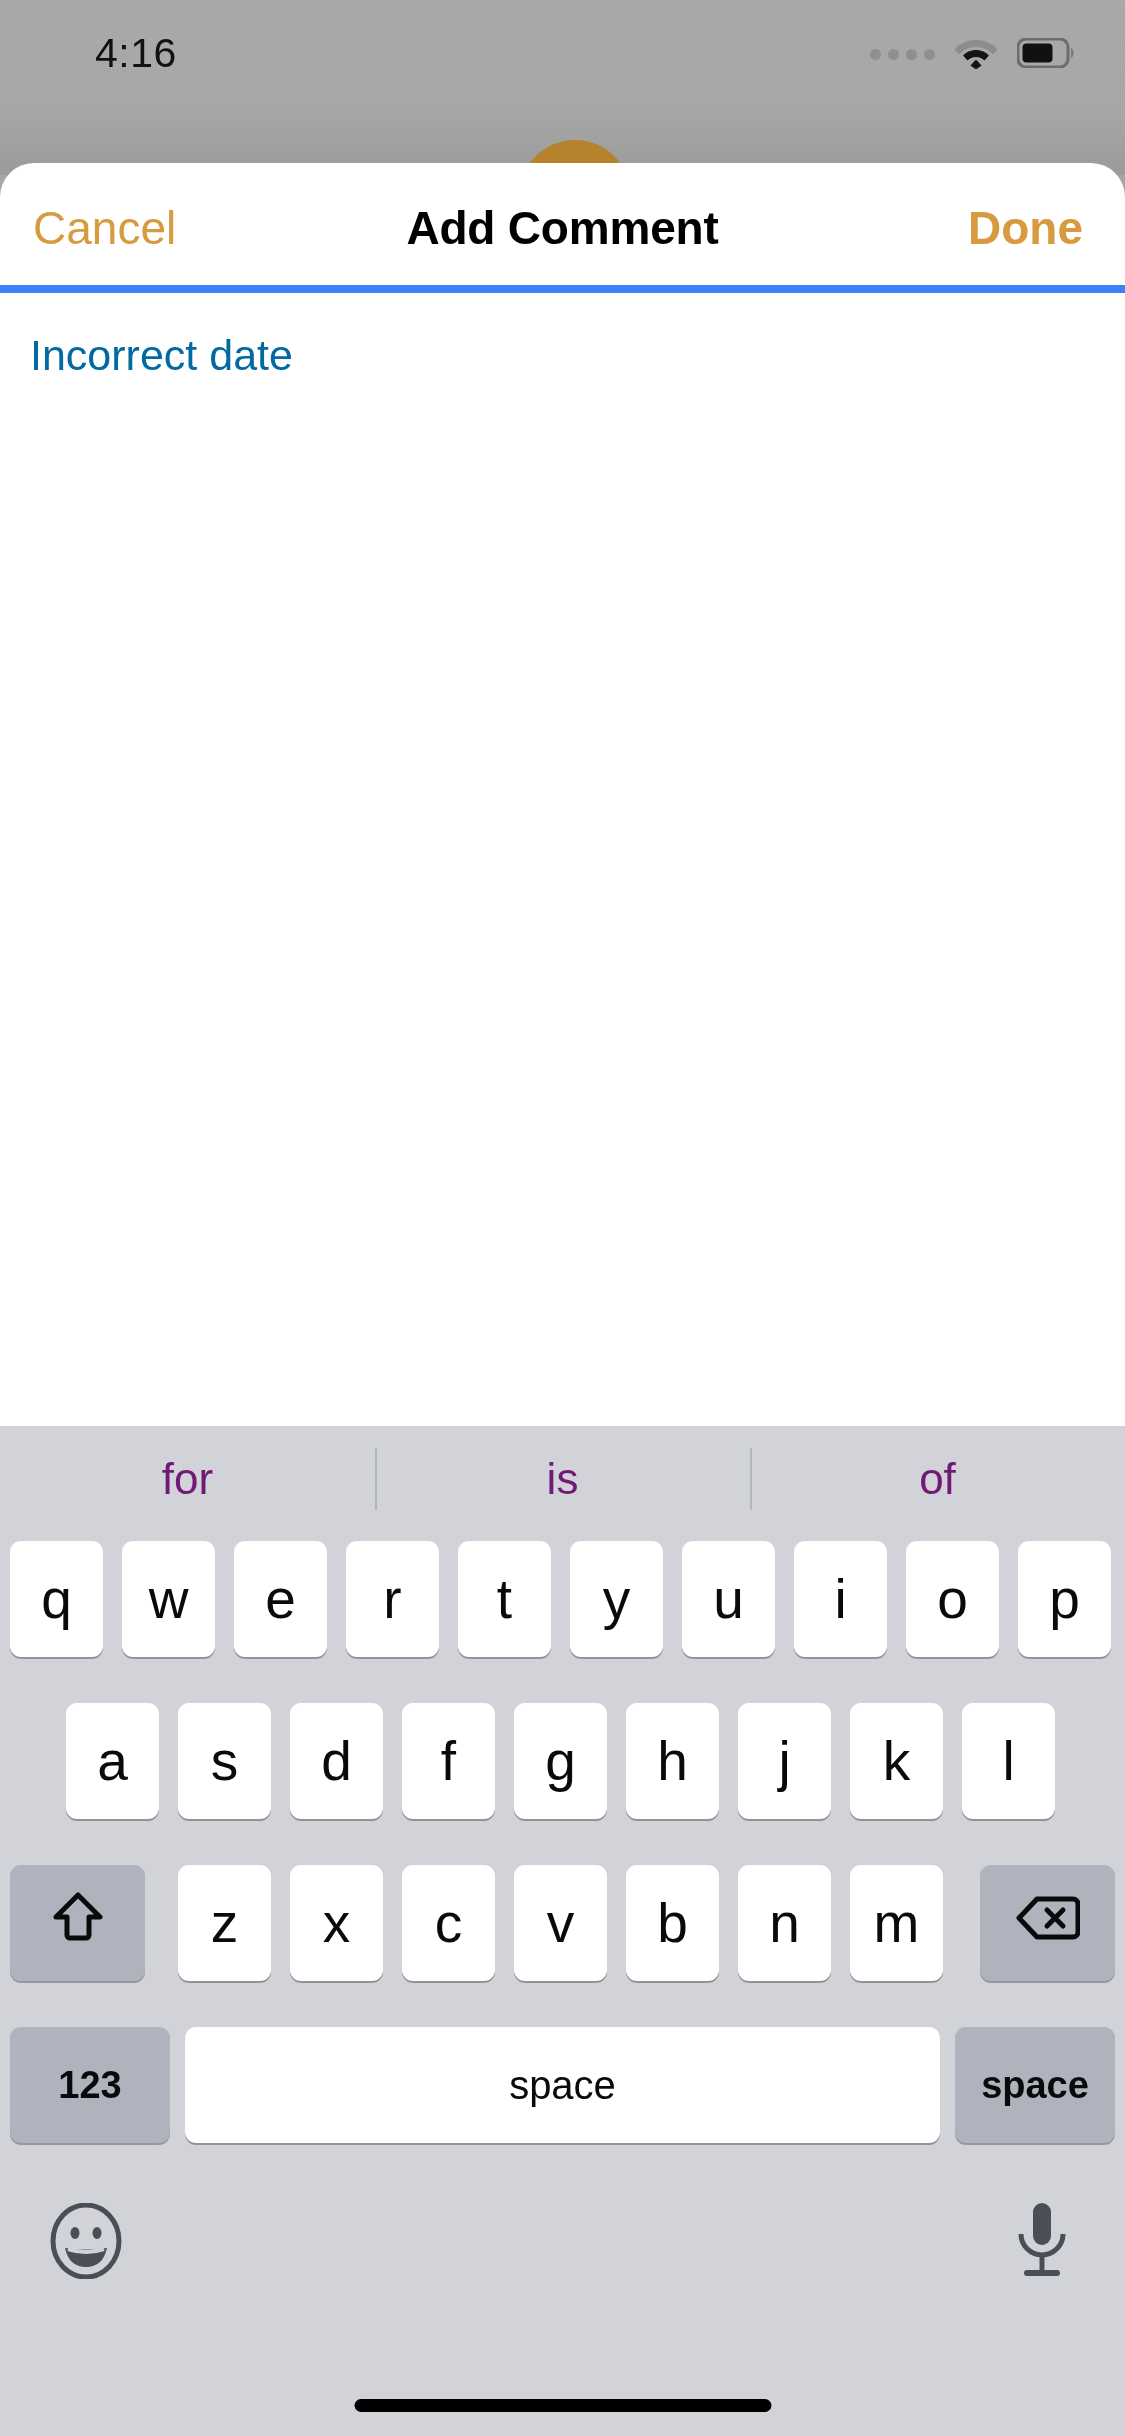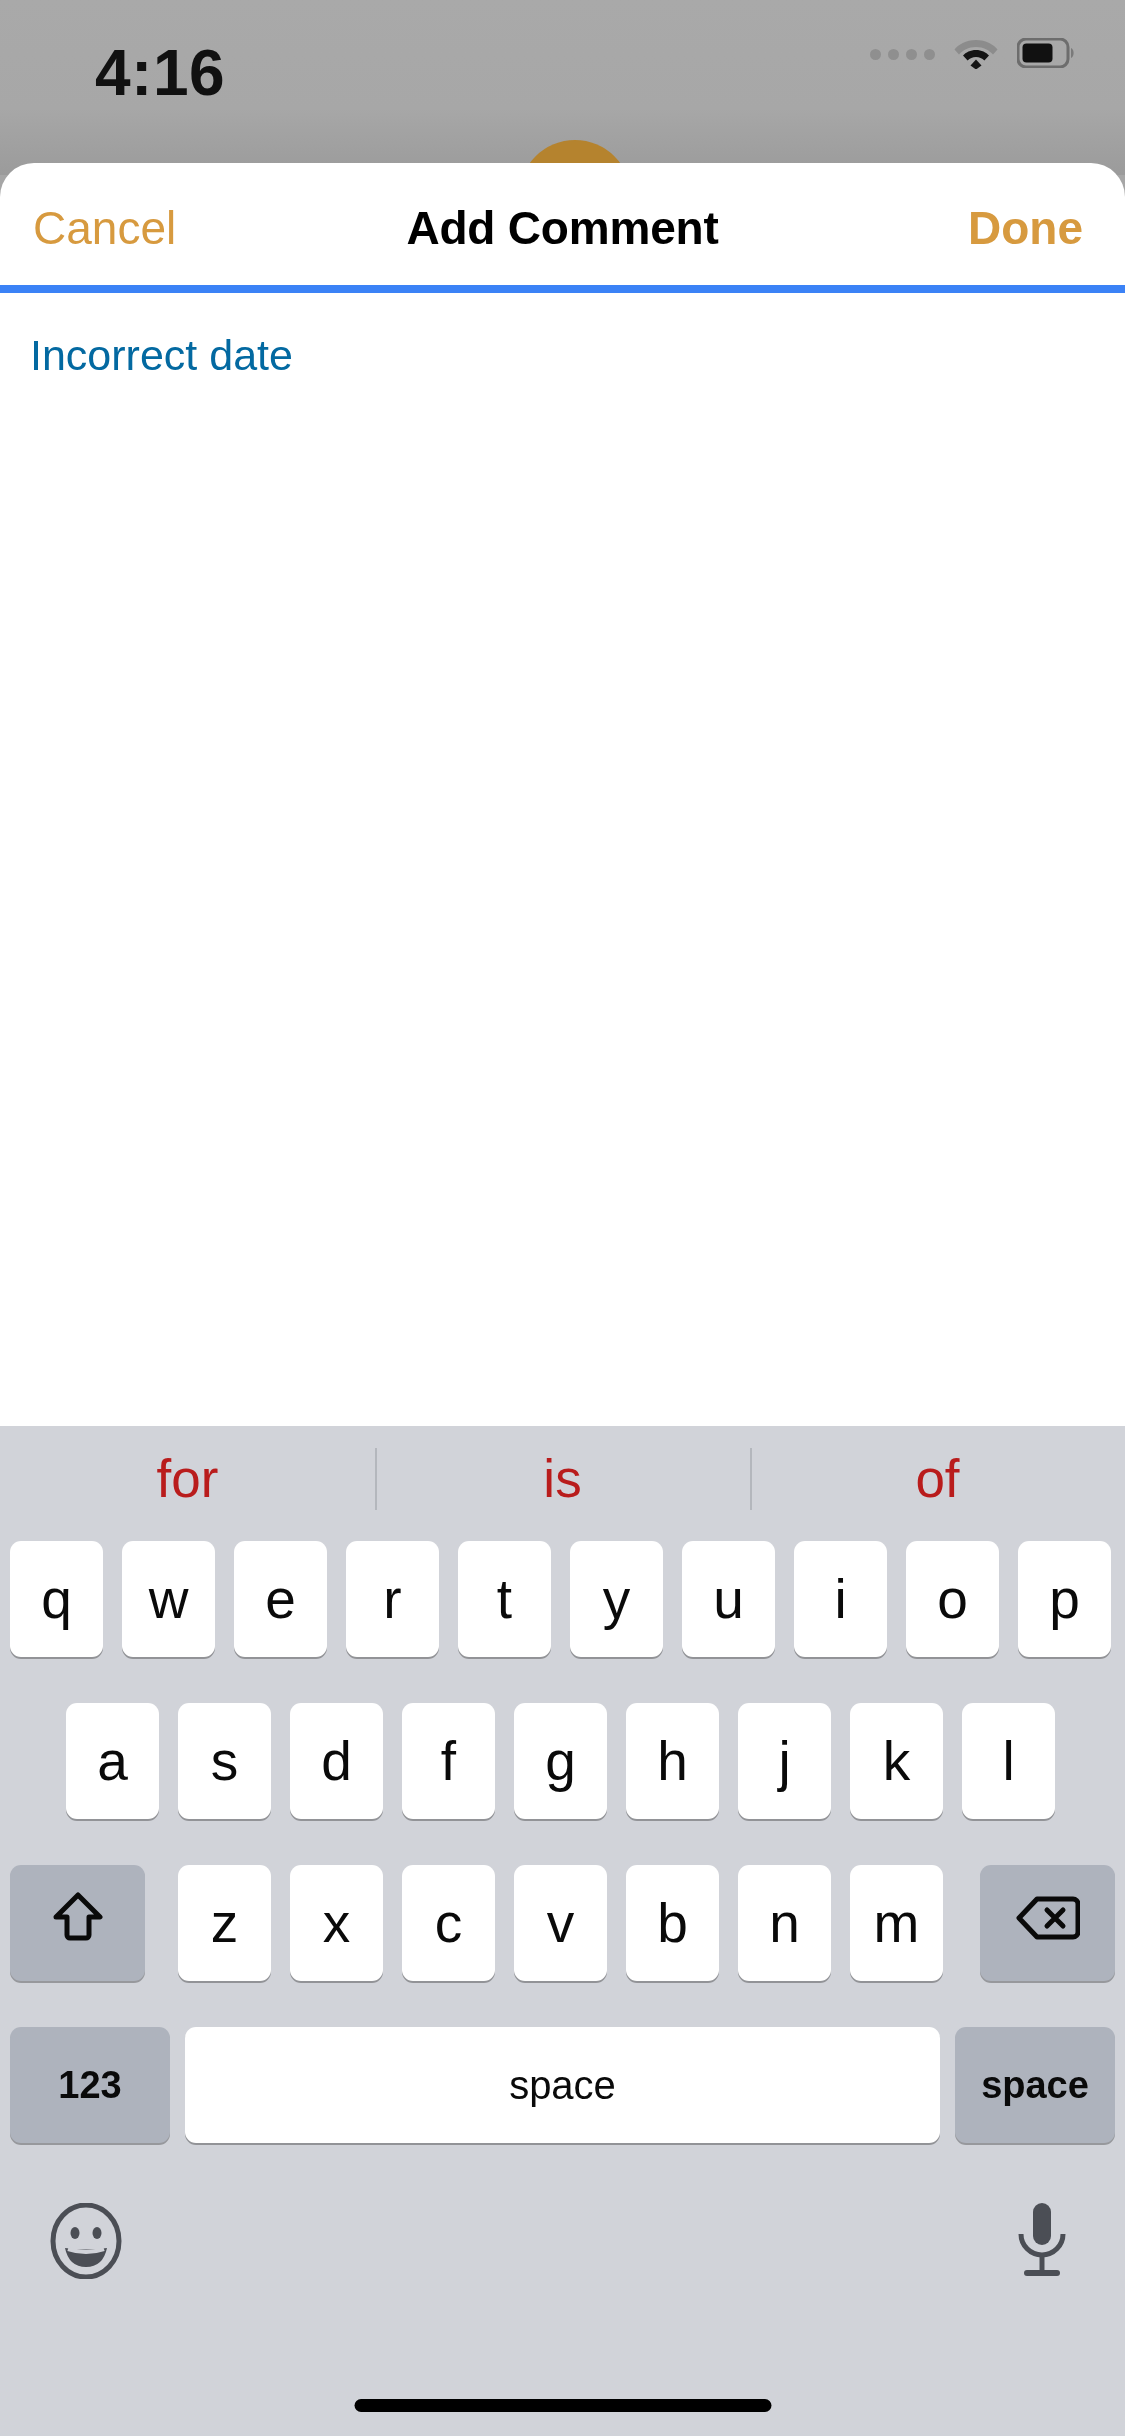--- a/index.html
+++ b/index.html
@@ -31,22 +31,22 @@
     background:#b5832e;
   }
 
   
   .status-bar {
     position:absolute; left:0; top:0;
     width:1125px; height:100px;
     z-index:5;
   }
   .status-time {
-    position:absolute; left:95px; top:36px;
-    font-size:64px; font-weight:bold;
+    position:absolute; left:95px; top:30px;
+    font-size:41px; font-weight:normal;
     color:#111; letter-spacing:0.5px;
   }
   .status-right {
     position:absolute; right:48px; top:36px;
     display:flex; align-items:center; gap:19px;
   }
   .signal-dots { display:flex; gap:7px; align-items:center; }
   .signal-dots i {
     display:block; width:11px; height:11px;
     border-radius:50%; background:#8f8f8f;
@@ -116,21 +116,21 @@
   }
 
   .suggestion-bar {
     position:relative;
     height:105px;
     display:flex;
   }
   .suggestion {
     flex:1;
     display:flex; align-items:center; justify-content:center;
-    font-size:53px; color:#b91c1c;
+    font-size:44px; color:#701a75;
     position:relative;
     cursor:pointer;
   }
   .suggestion + .suggestion::before {
     content:"";
     position:absolute; left:0; top:22px;
     width:2px; height:62px;
     background:#b4b7bd;
   }
 

